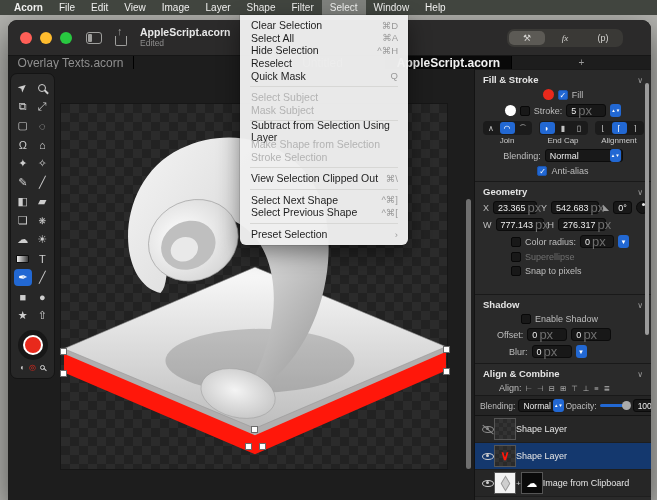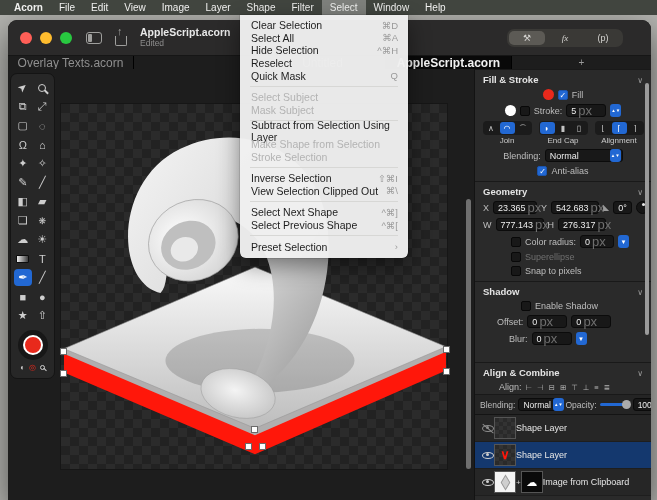--- a/index.html
+++ b/index.html
@@ -193,24 +193,20 @@
       <span>Subtract from Selection Using Layer</span>
     </div>
   <div class="mitem disabled">
       <span>Make Shape from Selection</span>
     </div>
   <div class="mitem disabled">
       <span>Stroke Selection</span>
     </div>
   <div class="msep"></div>
   <div class="mitem">
-      <span>Inverse Selection</span>
-      <span class="sc">⇧⌘I</span>
-    </div>
-  <div class="mitem">
       <span>View Selection Clipped Out</span>
       <span class="sc">⌘\</span>
     </div>
   <div class="msep"></div>
   <div class="mitem">
       <span>Select Next Shape</span>
       <span class="sc">^⌘]</span>
     </div>
   <div class="mitem">
       <span>Select Previous Shape</span>
@@ -507,21 +503,21 @@
       </div>
       <div class="row" style="padding-left:36px">
         <span class="cb"></span>
         <span class="lbl dim">Superellipse</span>
       </div>
       <div class="row" style="padding-left:36px">
         <span class="cb"></span>
         <span class="lbl">Snap to pixels</span>
       </div>
 
-      <div class="sec-h" style="margin-top:3px">
+      <div class="sec-h" style="margin-top:16px">
           <span>Shadow</span>
           <span class="chev">∨</span>
         </div>
       <div class="row" style="padding-left:46px">
         <span class="cb"></span>
         <span class="lbl">Enable Shadow</span>
       </div>
       <div class="row" style="padding-left:22px">
         <span class="lbl">Offset:</span>
         <span class="fld" style="width:40px">
@@ -535,21 +531,21 @@
       </div>
       <div class="row" style="padding-left:34px">
         <span class="lbl">Blur:</span>
         <span class="fld" style="width:40px">
             <span>0</span>
             <span class="unit">px</span>
           </span>
         <span class="dd-btn">▼</span>
       </div>
 
-      <div class="sec-h" style="margin-top:15px">
+      <div class="sec-h" style="margin-top:3px">
           <span>Align &amp; Combine</span>
           <span class="chev">∨</span>
         </div>
       <div class="row" style="padding-left:24px;gap:3px">
         <span class="lbl">Align:</span>
         <span class="align-ic">⊢</span>
         <span class="align-ic">⊣</span>
         <span class="align-ic">⊟</span>
         <span class="align-ic">⊞</span>
         <span class="align-ic">⊤</span>

